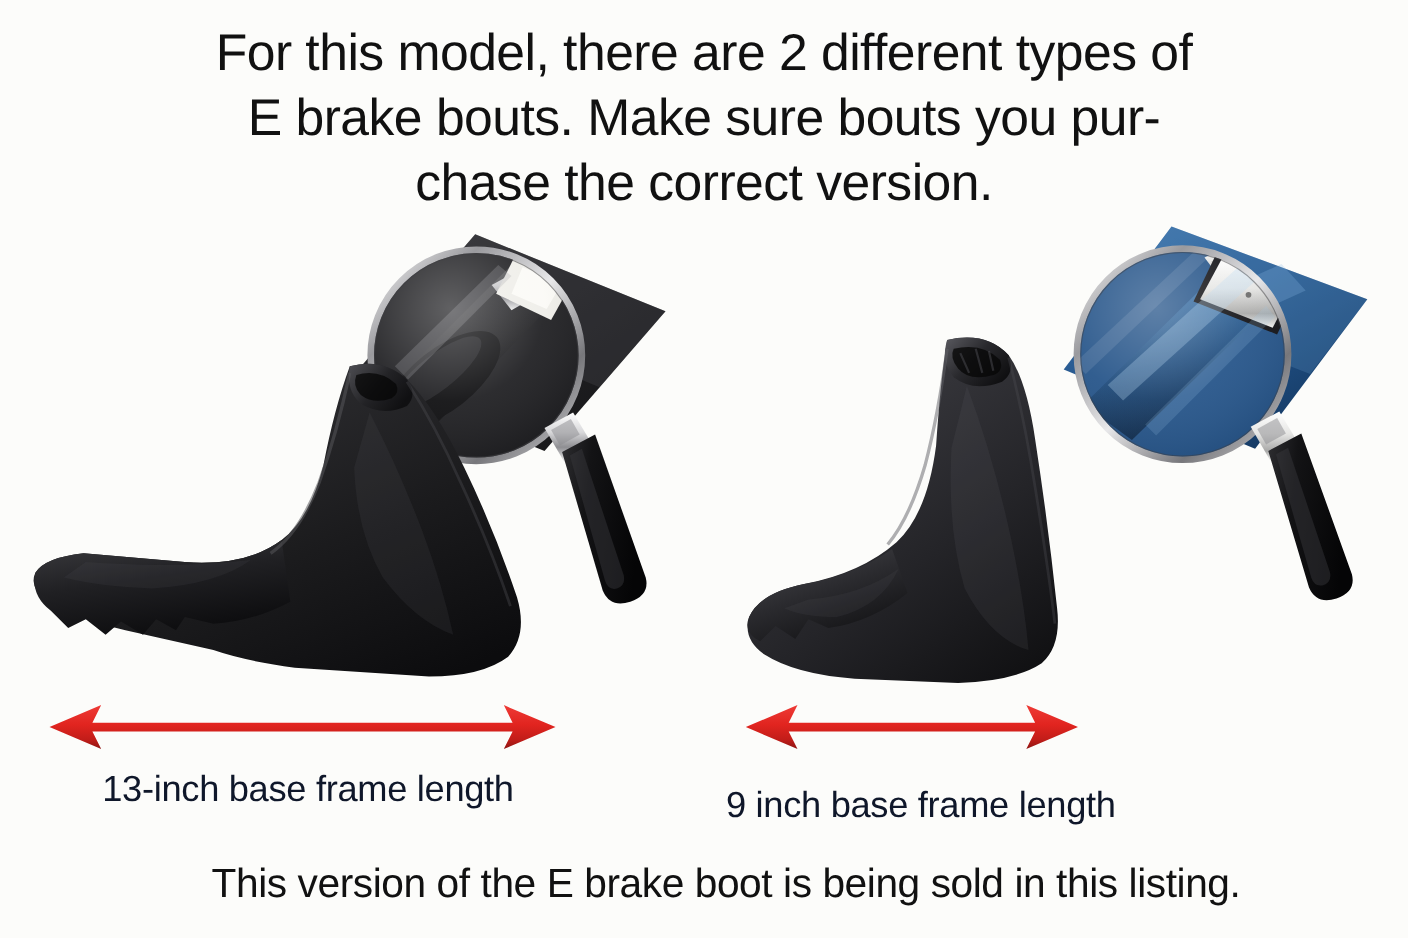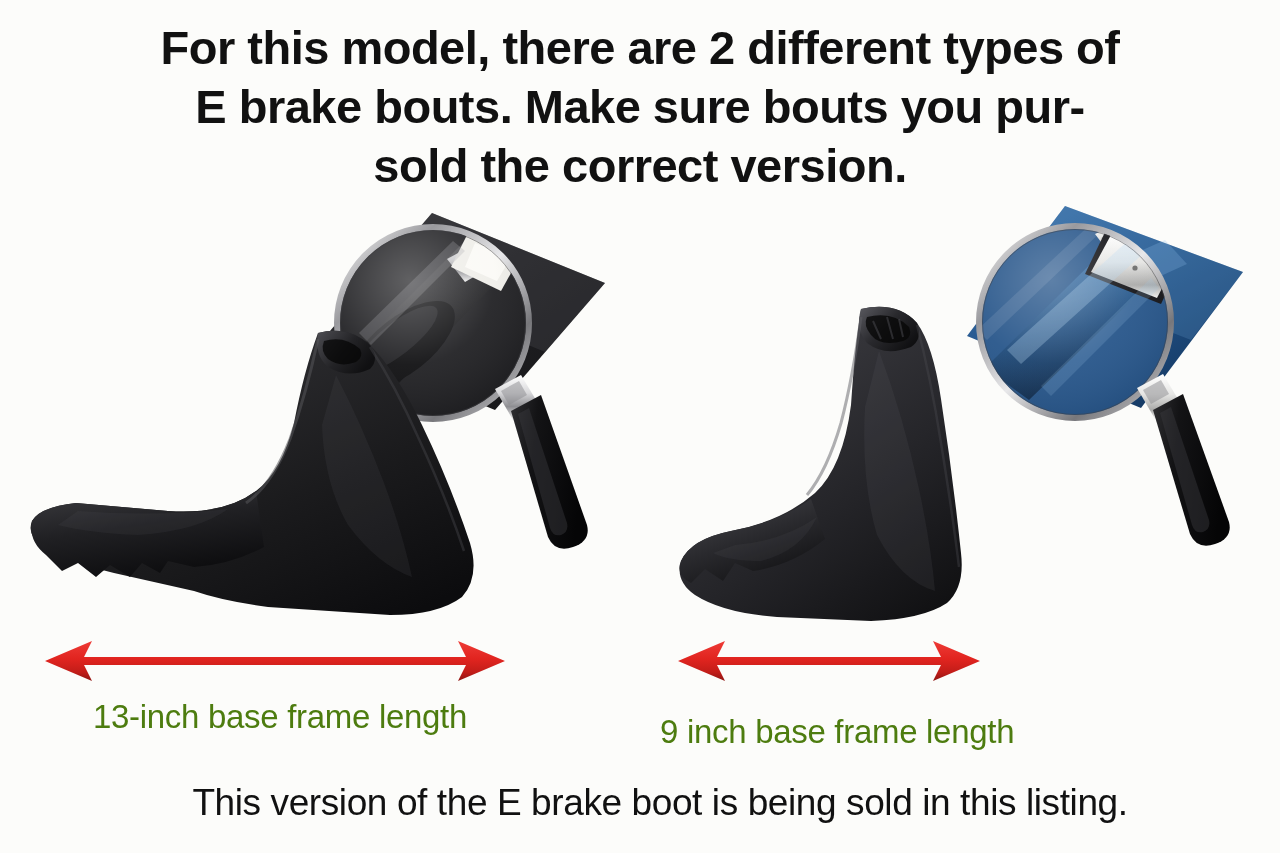--- a/index.html
+++ b/index.html
@@ -19,32 +19,32 @@
   }
 
   
   .headline {
     position: absolute;
     left: 0;
     top: 18px;
     width: 1280px;
     text-align: center;
     color: #111111;
-    font-weight: bold;
+    font-weight: normal;
     font-size: 47px;
     line-height: 59px;
     letter-spacing: -0.5px;
     font-family: "Liberation Sans", sans-serif;
   }
   .headline .hl-line { display: block; white-space: pre; }
 
   
   .caption {
     position: absolute;
-    color: #4d7c0f;
+    color: #0f172a;
     font-size: 33px;
     font-weight: normal;
     letter-spacing: -0.3px;
     white-space: nowrap;
     font-family: "Liberation Sans", sans-serif;
   }
   #caption-left  { left: 0;   top: 698px; width: 560px; text-align: center; }
   #caption-right { left: 660px; top: 698px; width: 420px; text-align: left; margin-top: 15px; }
 
   .footer-note {
@@ -70,21 +70,21 @@
   .boot-svg, .lens-svg { display: block; }
 </style>
 </head>
 <body>
 
 <div id="canvas">
 
   <div class="headline">
     <span class="hl-line">For this model, there are 2 different types of</span>
     <span class="hl-line">E brake bouts. Make sure bouts you pur-</span>
-    <span class="hl-line">sold the correct version.</span>
+    <span class="hl-line">chase the correct version.</span>
   </div>
 
   <div class="product" style="left:0px; top:205px; width:620px; height:440px;">
 
     <svg class="lens-svg" width="300" height="370" viewBox="0 0 300 370" style="position:absolute; left:315px; top:0px;">
       <defs>
         <linearGradient id="lphoto" x1="0" y1="0" x2="1" y2="1">
           <stop offset="0%" stop-color="#3a3a3d"></stop>
           <stop offset="45%" stop-color="#232326"></stop>
           <stop offset="100%" stop-color="#141416"></stop>

